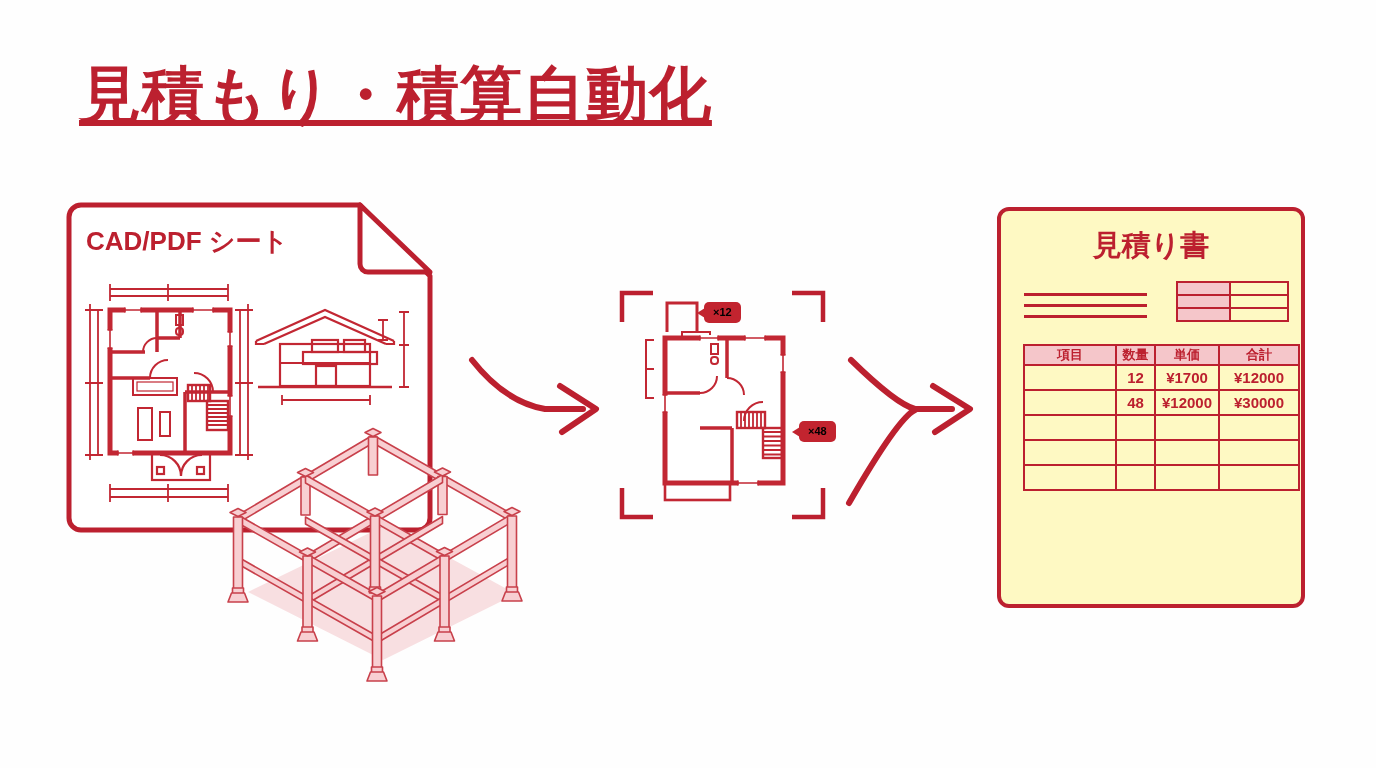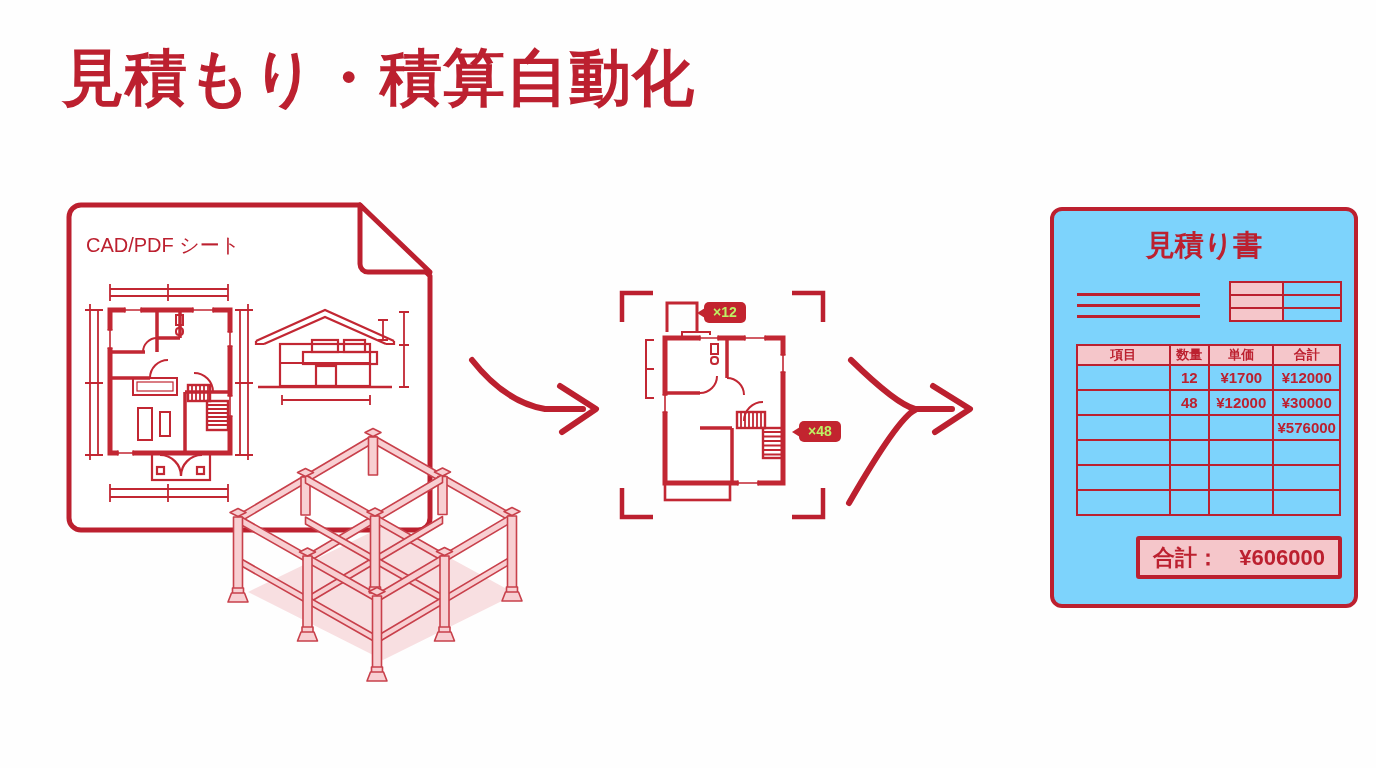--- a/index.html
+++ b/index.html
@@ -12,43 +12,43 @@
   }
   *{box-sizing:border-box;}
   html,body{margin:0;padding:0;}
   body{
     width:1376px;height:768px;position:relative;overflow:hidden;
     background:#fefefe;
     font-family:"Liberation Sans","DejaVu Sans",sans-serif;
     color:var(--accent);
   }
   .page-title{
-    position:absolute;left:62px;top:36px;margin:0;
-    font-size:62px;font-weight:900;letter-spacing:1px;color:var(--accent);
+    position:absolute;left:62px;top:36px;margin:17px;
+    font-size:62px;font-weight:900;letter-spacing:1px;color:var(--accent);text-decoration:underline;
   }
   .art{position:absolute;left:0;top:0;}
   .cad-label{
     position:absolute;left:86px;top:224px;
-    font-size:20px;font-weight:400;color:var(--accent);letter-spacing:0px;margin-top:8px;
+    font-size:26px;font-weight:700;color:var(--accent);letter-spacing:0px;
   }
   .badge{
-    position:absolute;background:var(--badge);color:#bef264;
-    font-size:14px;font-weight:700;line-height:21px;
+    position:absolute;background:var(--badge);color:#000000;
+    font-size:11px;font-weight:700;line-height:21px;
     padding:0 9px;border-radius:5px;
   }
   .badge .tail{
     position:absolute;left:-7px;top:50%;transform:translateY(-50%);
     width:0;height:0;border-right:8px solid var(--badge);
     border-top:5px solid transparent;border-bottom:5px solid transparent;
   }
   .badge-12{left:704px;top:302px;}
   .badge-48{left:799px;top:421px;}
   .estimate-doc{
-    position:absolute;left:1050px;top:207px;width:308px;height:401px;
-    background:#7dd3fc;border:4px solid var(--accent);border-radius:12px;
+    position:absolute;left:997px;top:207px;width:308px;height:401px;
+    background:#fef9c3;border:4px solid var(--accent);border-radius:12px;
   }
   .est-title{
     position:absolute;left:0;top:15px;width:100%;text-align:center;
     font-size:29px;font-weight:800;color:var(--accent);
   }
   .est-lines{position:absolute;left:23px;top:82px;width:123px;}
   .est-lines i{display:block;height:0;border-top:3px solid var(--accent);margin-bottom:8px;}
   .est-minitable{
     position:absolute;left:175px;top:70px;width:113px;
     border-collapse:collapse;table-layout:fixed;
@@ -58,21 +58,21 @@
   .est-table{
     position:absolute;left:22px;top:133px;width:265px;
     border-collapse:collapse;table-layout:fixed;
   }
   .est-table th,.est-table td{
     border:2px solid var(--accent);padding:0;text-align:center;
     color:var(--accent);overflow:hidden;white-space:nowrap;
   }
   .est-table th{height:19px;font-size:13px;font-weight:800;background:var(--pink);}
   .est-table td{height:25px;font-size:15px;font-weight:700;}
-  .col-item{width:92px;}.col-qty{width:39px;}.col-unit{width:64px;}.col-total{width:66px;}
+  .col-item{width:92px;}.col-qty{width:39px;}.col-unit{width:64px;}.col-total{width:80px;}
   .est-total{
     position:absolute;left:82px;top:325px;width:206px;height:43px;
     background:var(--pink);border:4px solid var(--accent);border-radius:3px;
     display:flex;align-items:center;justify-content:space-between;
     padding:0 13px;font-size:22px;font-weight:800;color:var(--accent);
   }
 </style>
 </head>
 <body>
 
@@ -346,40 +346,30 @@
       <tr>
         <td></td>
         <td>48</td>
         <td>¥12000</td>
         <td>¥30000</td>
       </tr>
       <tr>
         <td></td>
         <td></td>
         <td></td>
-        <td>¥576000</td>
-      </tr>
-      <tr>
-        <td></td>
-        <td></td>
-        <td></td>
         <td></td>
       </tr>
       <tr>
         <td></td>
         <td></td>
         <td></td>
         <td></td>
       </tr>
       <tr>
         <td></td>
         <td></td>
         <td></td>
         <td></td>
       </tr>
     </tbody>
   </table>
 
-  <div class="est-total">
-    <span>合計：</span>
-    <span>¥606000</span>
-  </div>
 </div>
 
 </body></html>

